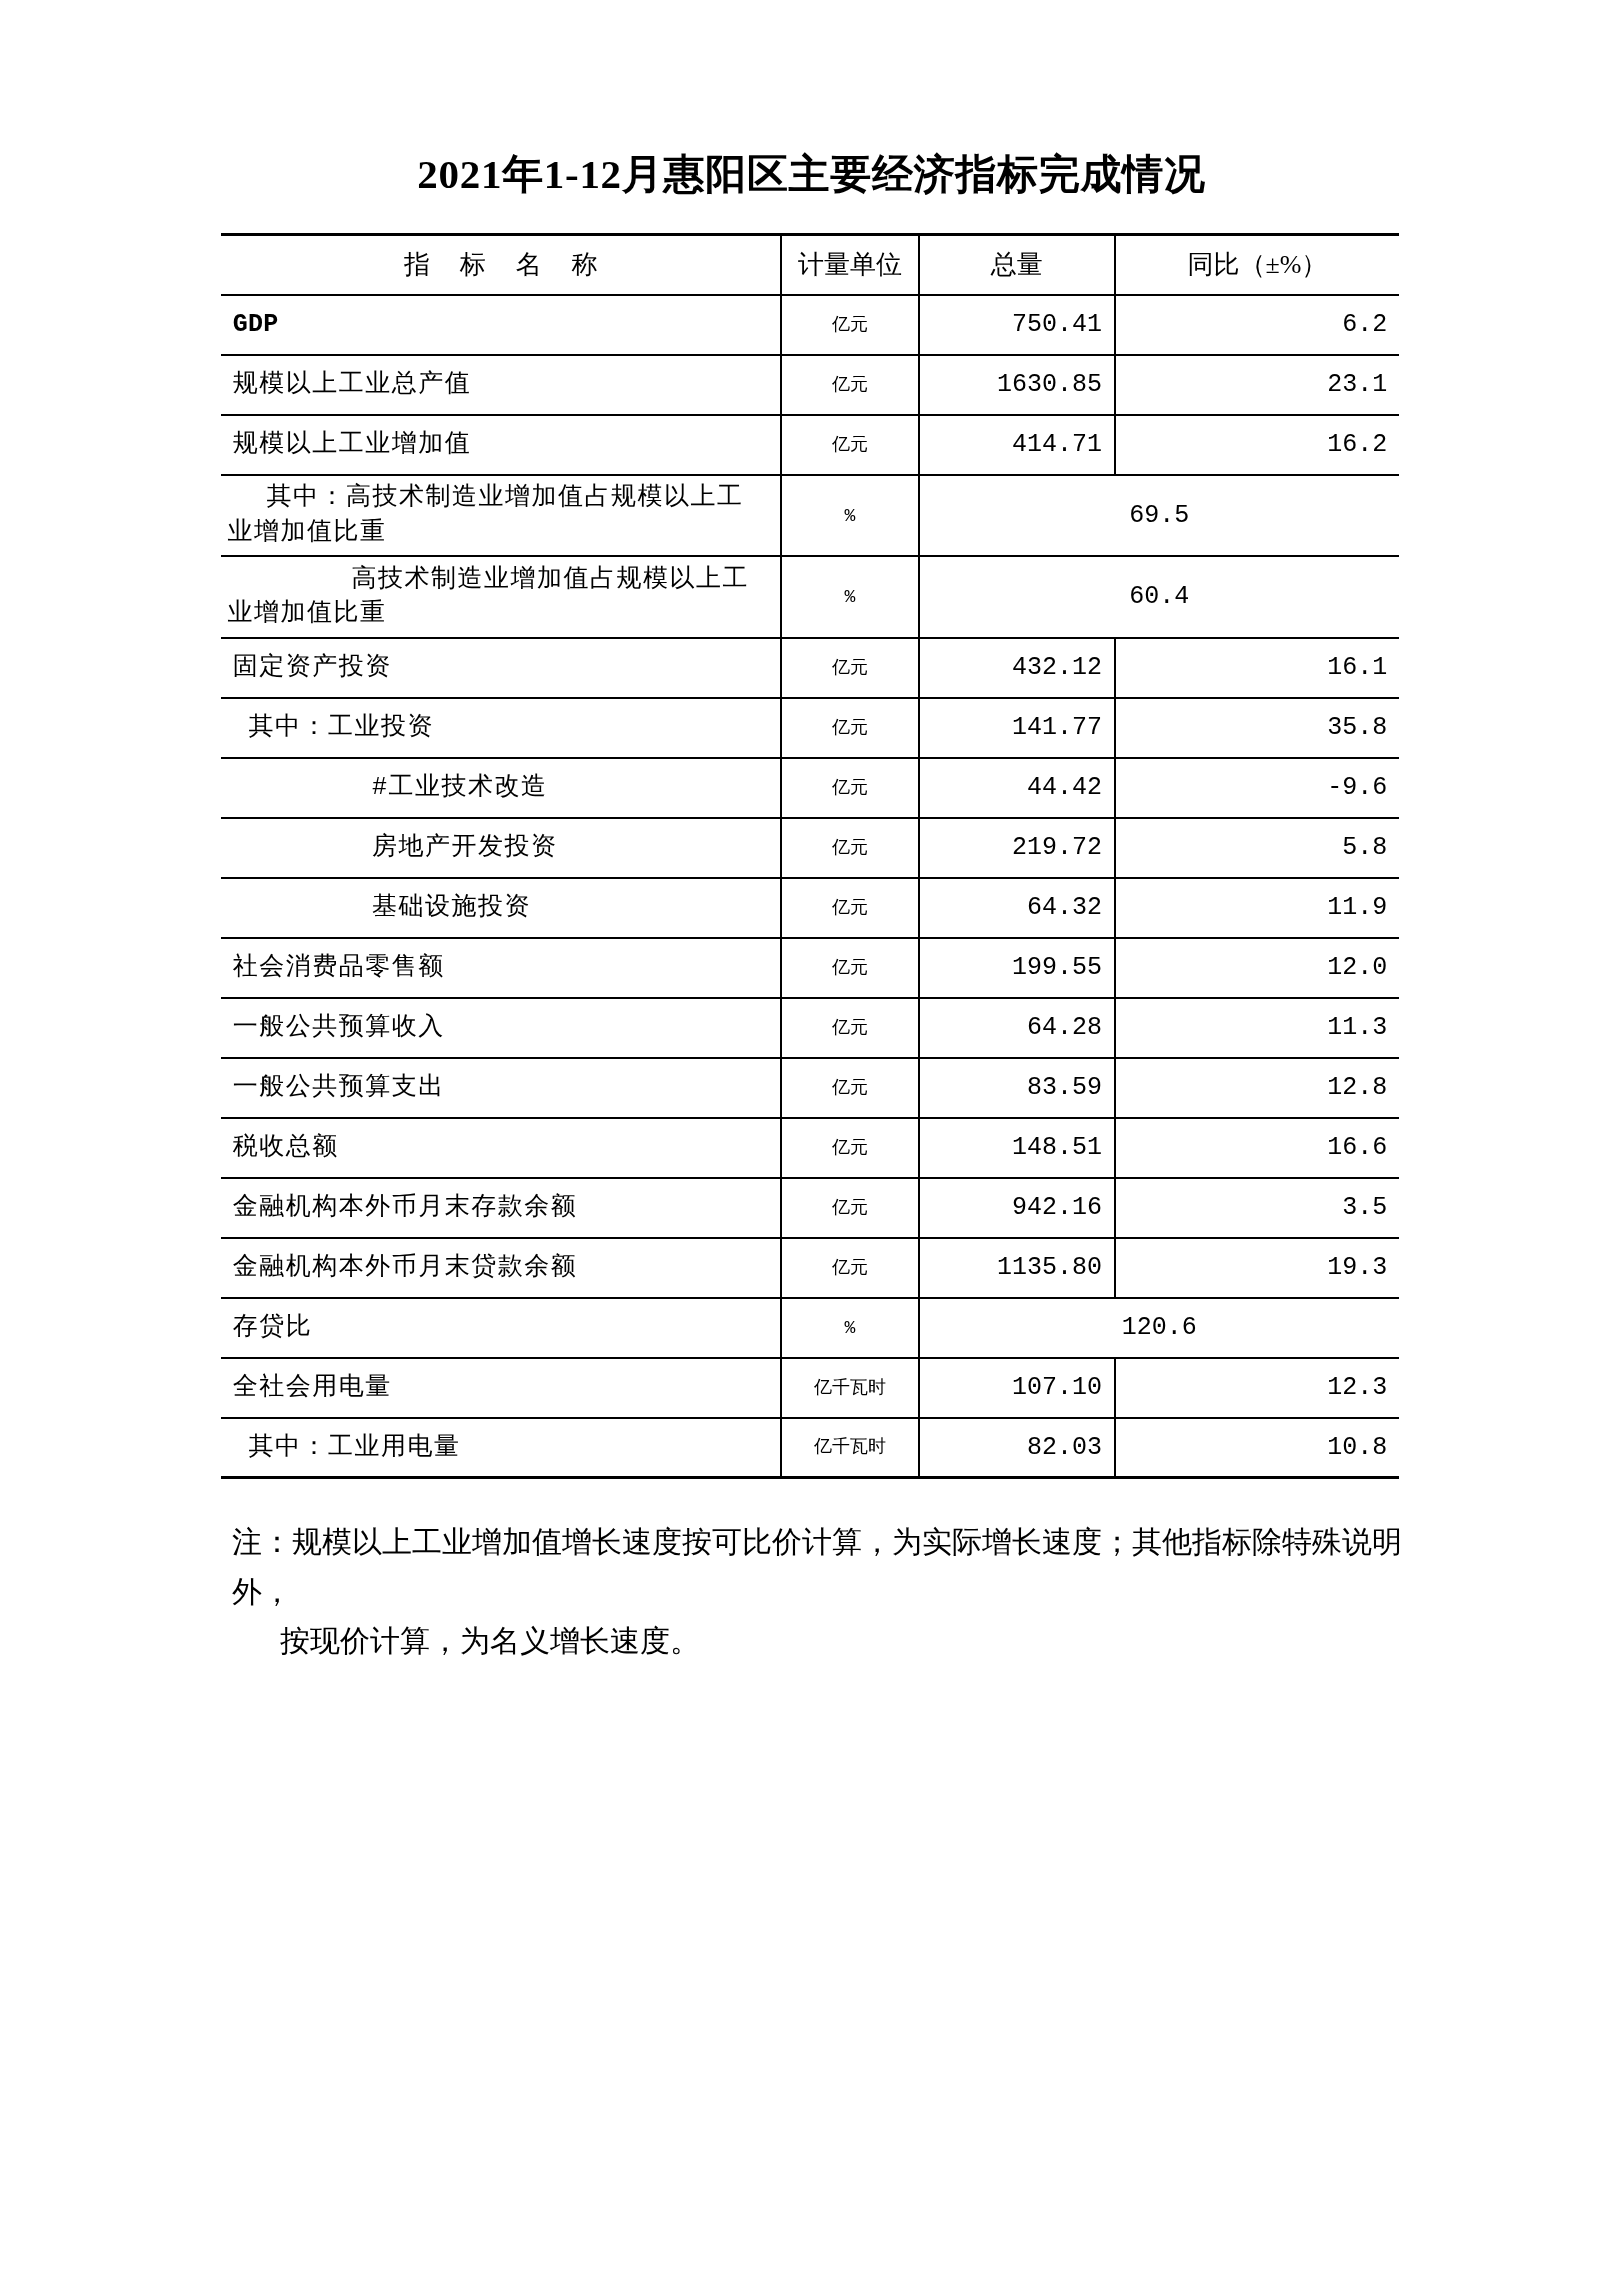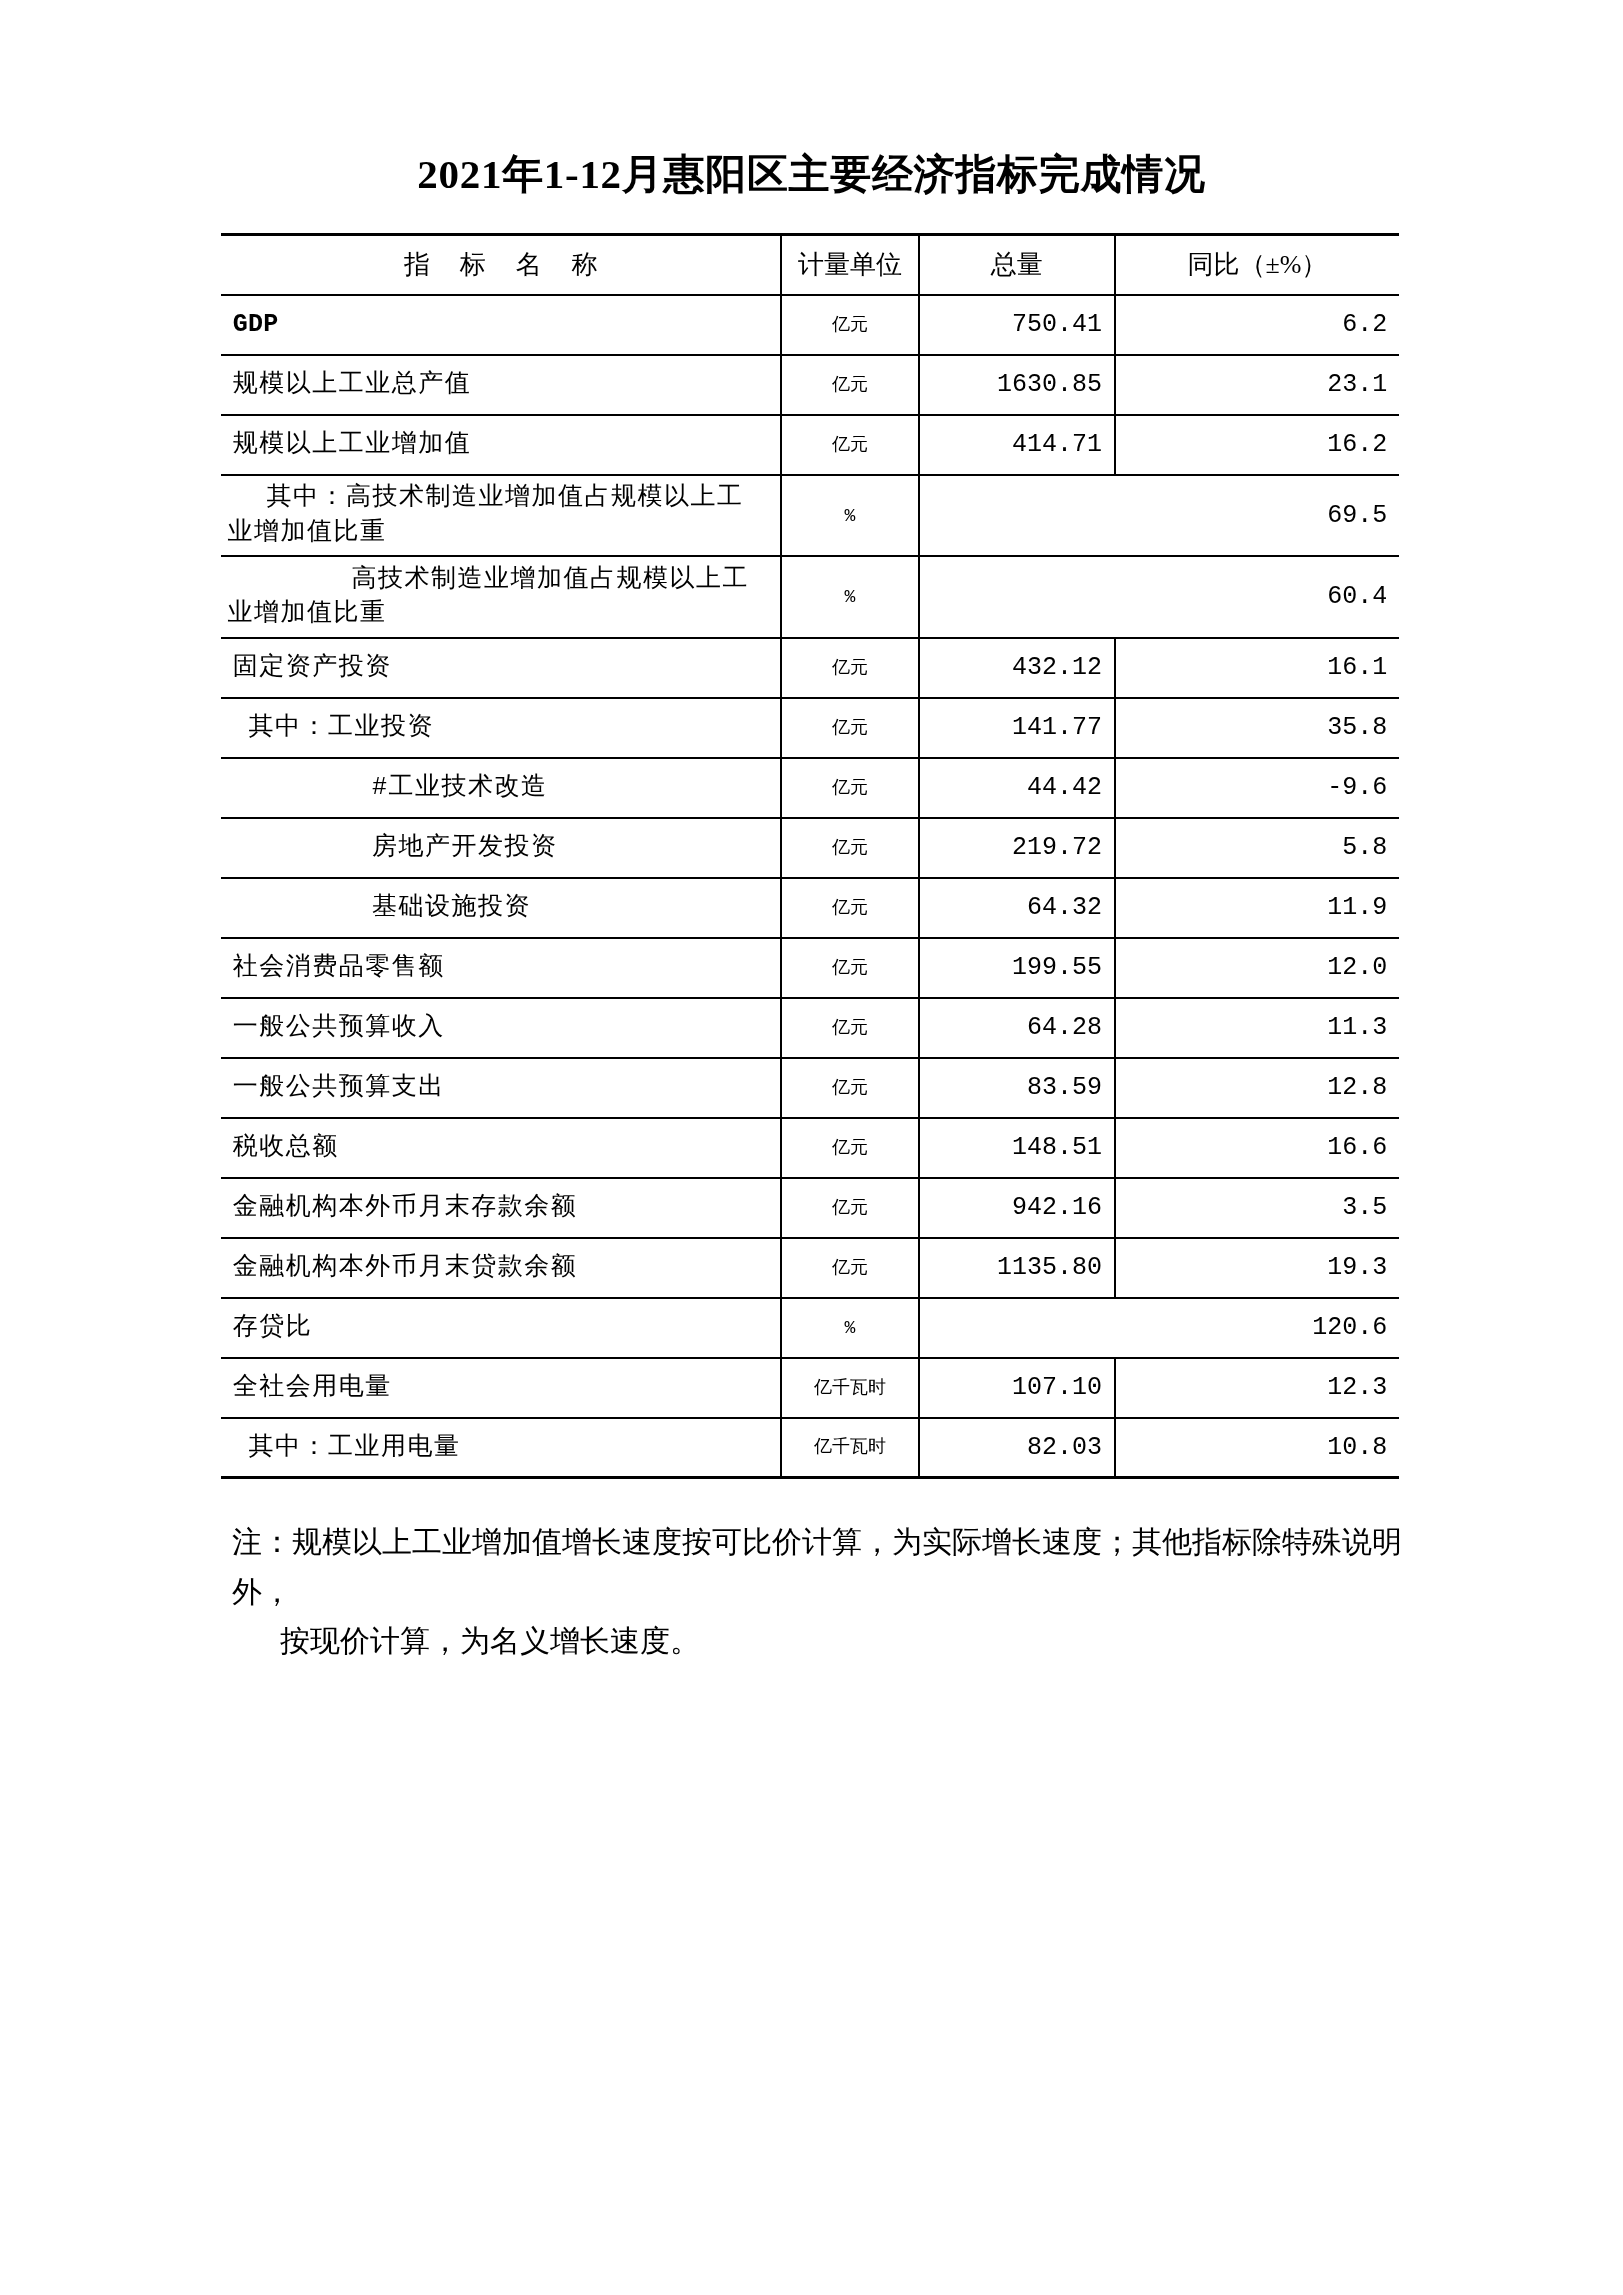--- a/index.html
+++ b/index.html
@@ -108,21 +108,21 @@
     line-height: 1.38;
     padding-left: 6.5px;
     padding-top: 5.2px;
     padding-bottom: 5.2px;
   }
   .c-name-cell.wrap.ind-deep { text-indent: 124px; }
 
   .c-unit-cell { text-align: center; font-size: 18px; }
   .c-total-cell { text-align: right; padding-right: 14.4px; }
   .c-yoy-cell { text-align: right; padding-right: 14.4px; }
-  .c-merged-cell { text-align: right; margin-top: 40px; }
+  .c-merged-cell { text-align: center; margin-top: 40px; }
 
   
   .footnote {
     position: absolute;
     left: 208px;
     top: 1517px;
     width: 1217px;
     font-size: 30px;
     line-height: 1.65;
     margin-left: 24px;

